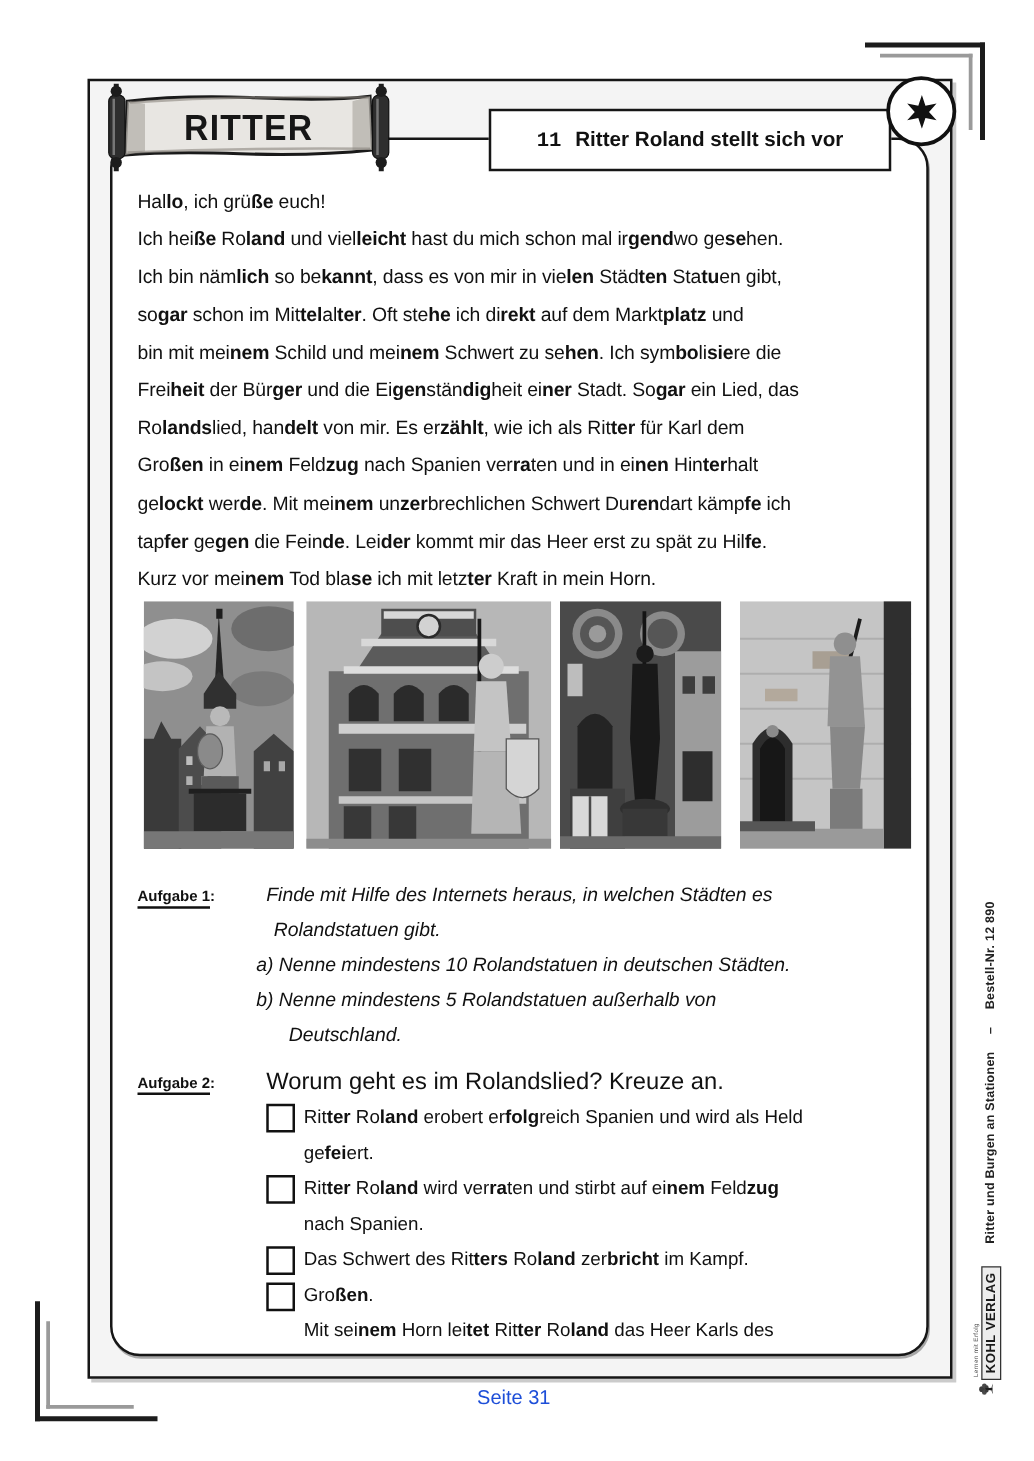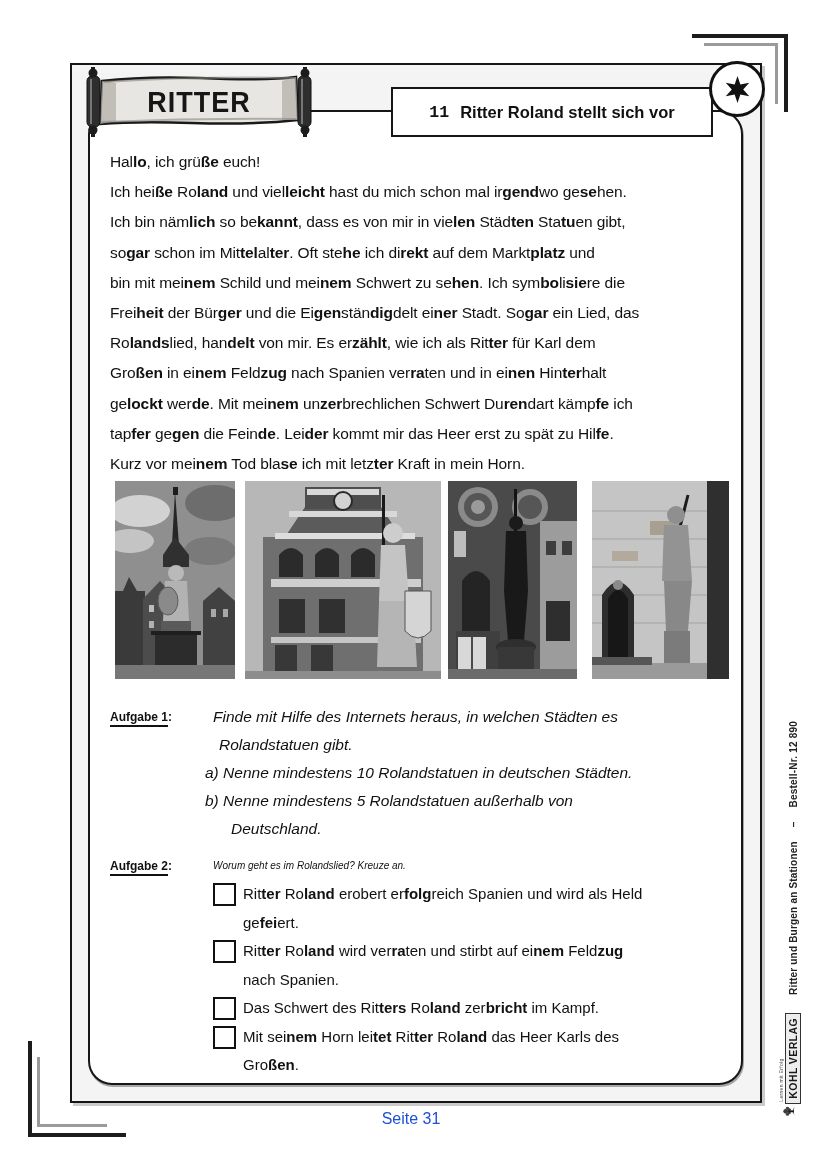--- a/index.html
+++ b/index.html
@@ -59,21 +59,21 @@
   .task1{top:703px;width:632px;}
   .task2{top:852px;width:634px;}
   .task-label{width:103px;flex:none;font-weight:700;font-size:12px;line-height:28px;white-space:nowrap;}
   .task-label .ul{border-bottom:2px solid #111;padding-bottom:1px;}
   .t1-body{font-style:italic;font-size:15.5px;}
   .t1-body .t1line{line-height:28px;white-space:nowrap;}
   .t1l1{padding-left:6px;}
   .t1l2,.t1l3{margin-left:-8px;}
   .t1l4{padding-left:18px;}
   .t2-body{font-size:15px;}
-  .t2-intro{font-style:italic;font-size:10px;line-height:28px;white-space:nowrap;}
+  .t2-intro{font-size:19px;line-height:28px;white-space:nowrap;}
   .opt{display:flex;align-items:flex-start;}
   .cb{width:19px;height:19px;flex:none;border:2px solid #111;background:#fff;
       margin:3px 7px 0 0;cursor:pointer;}
   .opt-txt .tline{line-height:28.5px;white-space:nowrap;}
 
   
   .sidebar-caption{position:absolute;left:793px;top:858px;
     transform:translate(-50%,-50%) rotate(-90deg);white-space:nowrap;
     font-weight:700;font-size:10px;letter-spacing:.2px;color:#222;}
   .sidebar-caption .dash{margin:0 14px;}
@@ -104,21 +104,21 @@
   <div class="frame"></div>
 
   <div class="content-box"></div>
 
   <div class="intro">
       <div class="tline"><span>Hal</span><span class="syl">lo</span><span>, ich grü</span><span class="syl">ße</span><span> euch!</span></div>
       <div class="tline"><span>Ich hei</span><span class="syl">ße</span><span> Ro</span><span class="syl">land</span><span> und viel</span><span class="syl">leicht</span><span> hast du mich schon mal ir</span><span class="syl">gend</span><span>wo ge</span><span class="syl">se</span><span>hen.</span></div>
       <div class="tline"><span>Ich bin näm</span><span class="syl">lich</span><span> so be</span><span class="syl">kannt</span><span>, dass es von mir in vie</span><span class="syl">len</span><span> Städ</span><span class="syl">ten</span><span> Sta</span><span class="syl">tu</span><span>en gibt,</span></div>
       <div class="tline"><span>so</span><span class="syl">gar</span><span> schon im Mit</span><span class="syl">tel</span><span>al</span><span class="syl">ter</span><span>. Oft ste</span><span class="syl">he</span><span> ich di</span><span class="syl">rekt</span><span> auf dem Markt</span><span class="syl">platz</span><span> und</span></div>
       <div class="tline"><span>bin mit mei</span><span class="syl">nem</span><span> Schild und mei</span><span class="syl">nem</span><span> Schwert zu se</span><span class="syl">hen</span><span>. Ich sym</span><span class="syl">bo</span><span>li</span><span class="syl">sie</span><span>re die</span></div>
-      <div class="tline"><span>Frei</span><span class="syl">heit</span><span> der Bür</span><span class="syl">ger</span><span> und die Ei</span><span class="syl">gen</span><span>stän</span><span class="syl">dig</span><span>delt ei</span><span class="syl">ner</span><span> Stadt. So</span><span class="syl">gar</span><span> ein Lied, das</span></div>
+      <div class="tline"><span>Frei</span><span class="syl">heit</span><span> der Bür</span><span class="syl">ger</span><span> und die Ei</span><span class="syl">gen</span><span>stän</span><span class="syl">dig</span><span>heit ei</span><span class="syl">ner</span><span> Stadt. So</span><span class="syl">gar</span><span> ein Lied, das</span></div>
       <div class="tline"><span>Ro</span><span class="syl">lands</span><span>lied, han</span><span class="syl">delt</span><span> von mir. Es er</span><span class="syl">zählt</span><span>, wie ich als Rit</span><span class="syl">ter</span><span> für Karl dem</span></div>
       <div class="tline"><span>Gro</span><span class="syl">ßen</span><span> in ei</span><span class="syl">nem</span><span> Feld</span><span class="syl">zug</span><span> nach Spanien ver</span><span class="syl">ra</span><span>ten und in ei</span><span class="syl">nen</span><span> Hin</span><span class="syl">ter</span><span>halt</span></div>
       <div class="tline"><span>ge</span><span class="syl">lockt</span><span> wer</span><span class="syl">de</span><span>. Mit mei</span><span class="syl">nem</span><span> un</span><span class="syl">zer</span><span>brechlichen Schwert Du</span><span class="syl">ren</span><span>dart kämp</span><span class="syl">fe</span><span> ich</span></div>
       <div class="tline"><span>tap</span><span class="syl">fer</span><span> ge</span><span class="syl">gen</span><span> die Fein</span><span class="syl">de</span><span>. Lei</span><span class="syl">der</span><span> kommt mir das Heer erst zu spät zu Hil</span><span class="syl">fe</span><span>.</span></div>
       <div class="tline"><span>Kurz vor mei</span><span class="syl">nem</span><span> Tod bla</span><span class="syl">se</span><span> ich mit letz</span><span class="syl">ter</span><span> Kraft in mein Horn.</span></div>
     </div>
 
   <svg class="photo ph1" viewBox="0 0 120 198" preserveAspectRatio="none">
     <rect width="120" height="198" fill="#8f8f8f"></rect>
     <ellipse cx="25" cy="30" rx="30" ry="16" fill="#d2d2d2"></ellipse>
@@ -252,22 +252,22 @@
           </div>
           <div class="opt">
             <span class="cb"></span>
             <div class="opt-txt">
               <div class="tline"><span>Das Schwert des Rit</span><span class="syl">ters</span><span> Ro</span><span class="syl">land</span><span> zer</span><span class="syl">bricht</span><span> im Kampf.</span></div>
             </div>
           </div>
           <div class="opt">
             <span class="cb"></span>
             <div class="opt-txt">
+              <div class="tline"><span>Gro</span><span class="syl">ßen</span><span>.</span></div>
               <div class="tline"><span>Mit sei</span><span class="syl">nem</span><span> Horn lei</span><span class="syl">tet</span><span> Rit</span><span class="syl">ter</span><span> Ro</span><span class="syl">land</span><span> das Heer Karls des</span></div>
-              <div class="tline"><span>Gro</span><span class="syl">ßen</span><span>.</span></div>
             </div>
           </div>
         </div>
     </div>
   </div>
 
   <div class="banner">
     <svg width="234" height="74" viewBox="0 0 234 74">
       <path d="M20,16 Q62,11 118,13 Q182,16 214,12 L216,55 Q170,60 110,58 Q55,56 18,59 Z" fill="#e8e6e2" stroke="#1a1a1a" stroke-width="2.5"></path>
       <path d="M20,16 L34,18 L34,56 L18,59 Z" fill="#b4b0a9" opacity="0.75"></path>

